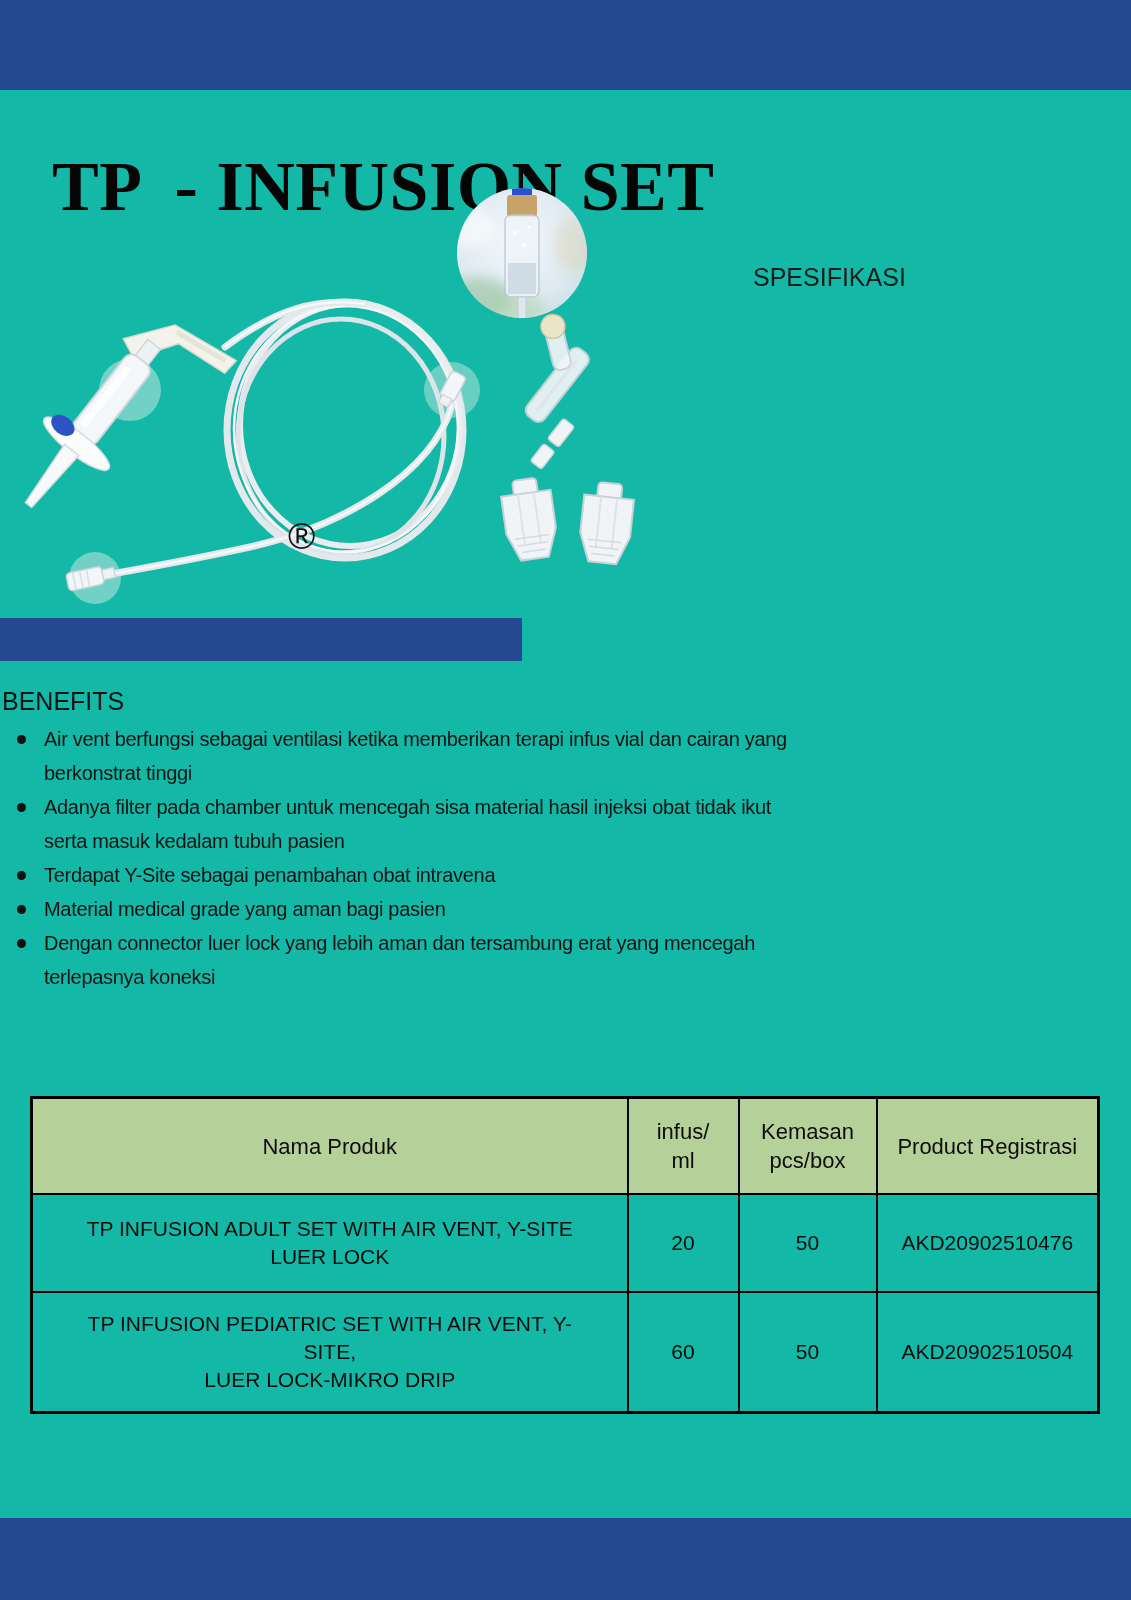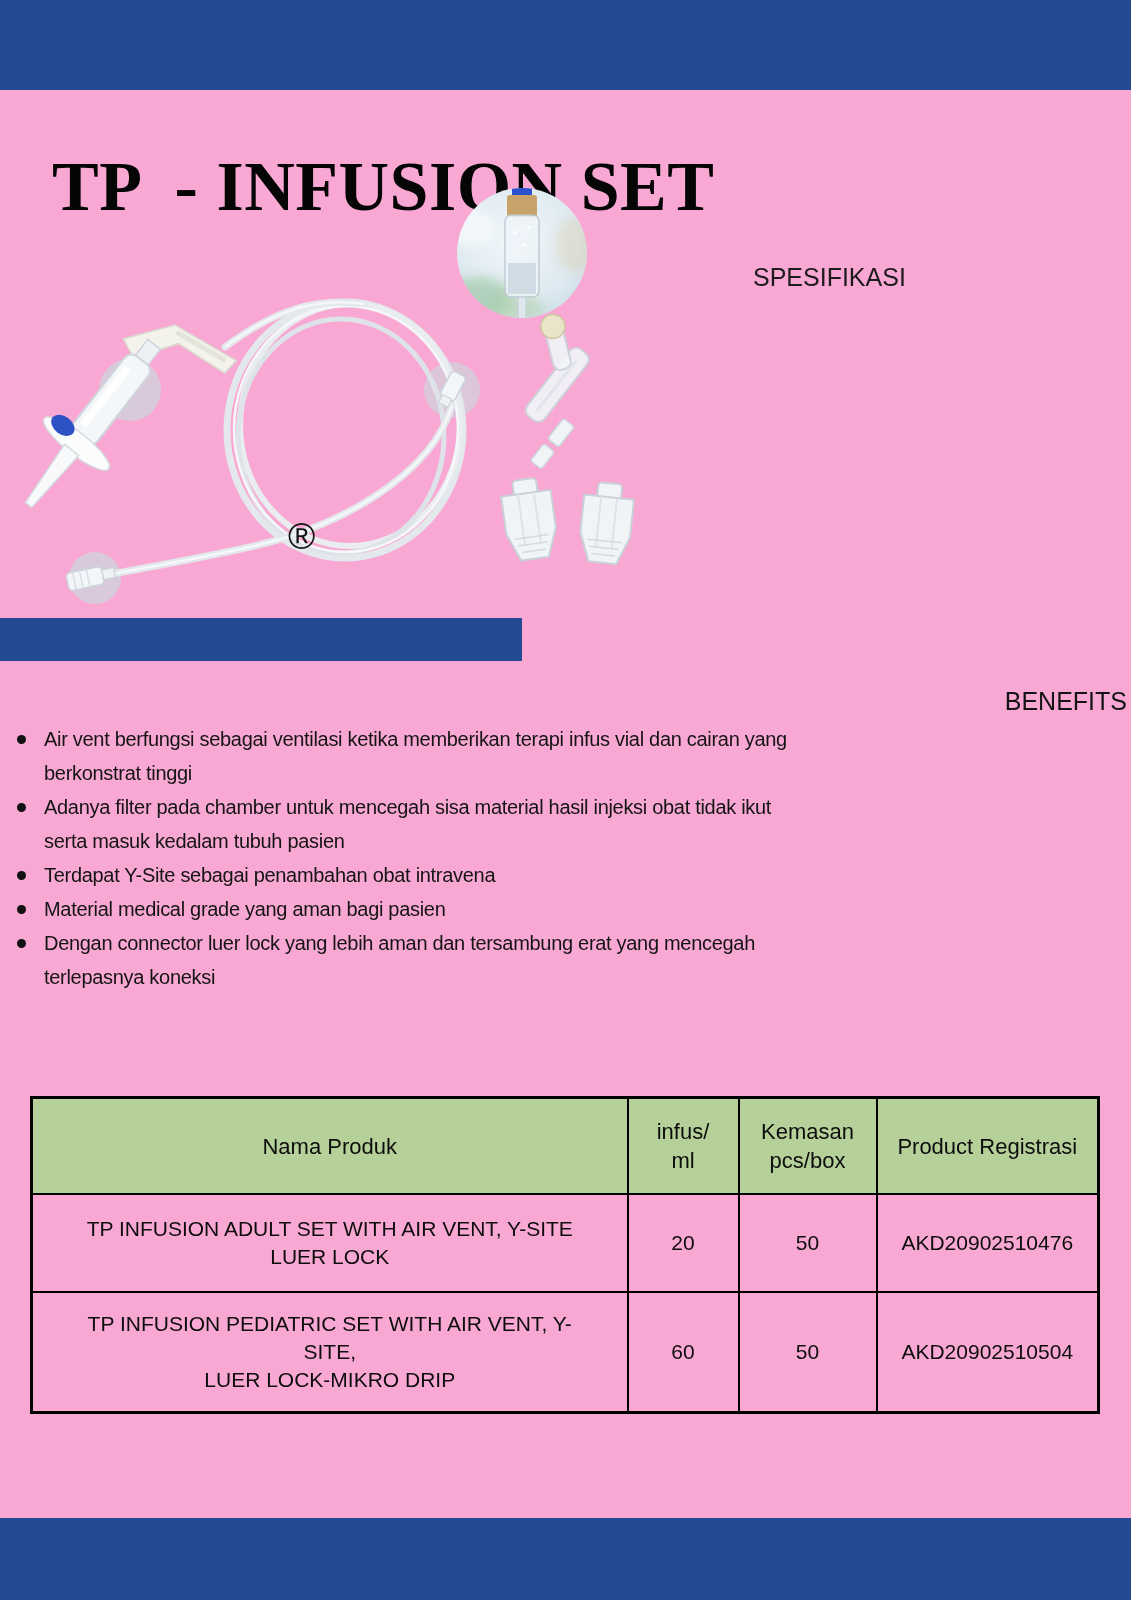--- a/index.html
+++ b/index.html
@@ -1,17 +1,17 @@
 <!DOCTYPE html>
 <html><head>
 <meta charset="utf-8">
 <style>
   html,body{margin:0;padding:0;background:#ffffff;}
   .page{
-    position:relative;width:1131px;height:1600px;background:#f9a8d4;overflow:hidden;
+    position:relative;width:1131px;height:1600px;background:#14b8a6;overflow:hidden;
     font-family:"Liberation Sans",sans-serif;color:#161616;
   }
   
   .topbar{position:absolute;left:0;top:0;width:1131px;height:90px;background:#234a90;}
   .midbar{position:absolute;left:0;top:618px;width:522px;height:43px;background:#234a90;}
   .footerbar{position:absolute;left:0;top:1518px;width:1131px;height:82px;background:#234a90;}
   
   .title{
     position:absolute;left:52px;top:102px;
     font-family:"Liberation Serif",serif;font-weight:700;font-size:70px;line-height:76px;
@@ -28,21 +28,21 @@
   .spec-heading{font-size:25px;line-height:30px;color:#1c1c1c;}
   .spec ul{list-style:none;margin:10px 0 0 0;padding:0;}
   .spec li{
     position:relative;padding-left:44px;font-size:25px;line-height:33.5px;color:#1c1c1c;
   }
   .spec li::before{
     content:"";position:absolute;left:10px;top:13px;width:8px;height:8px;border-radius:50%;background:#111;
   }
   
   .benefits{position:absolute;left:2px;top:686px;width:1125px;}
-  .benefits-heading{font-size:25px;line-height:30px;color:#141414;text-align:right;}
+  .benefits-heading{font-size:25px;line-height:30px;color:#141414;}
   .benefits ul{list-style:none;margin:6px 0 0 0;padding:0;}
   .benefits li{
     position:relative;padding-left:42px;font-size:20px;line-height:34px;color:#141414;
     white-space:pre-line;letter-spacing:-0.3px;
   }
   .benefits li::before{
     content:"";position:absolute;left:15px;top:13px;width:9px;height:9px;border-radius:50%;background:#111;
   }
   
   table.products{

